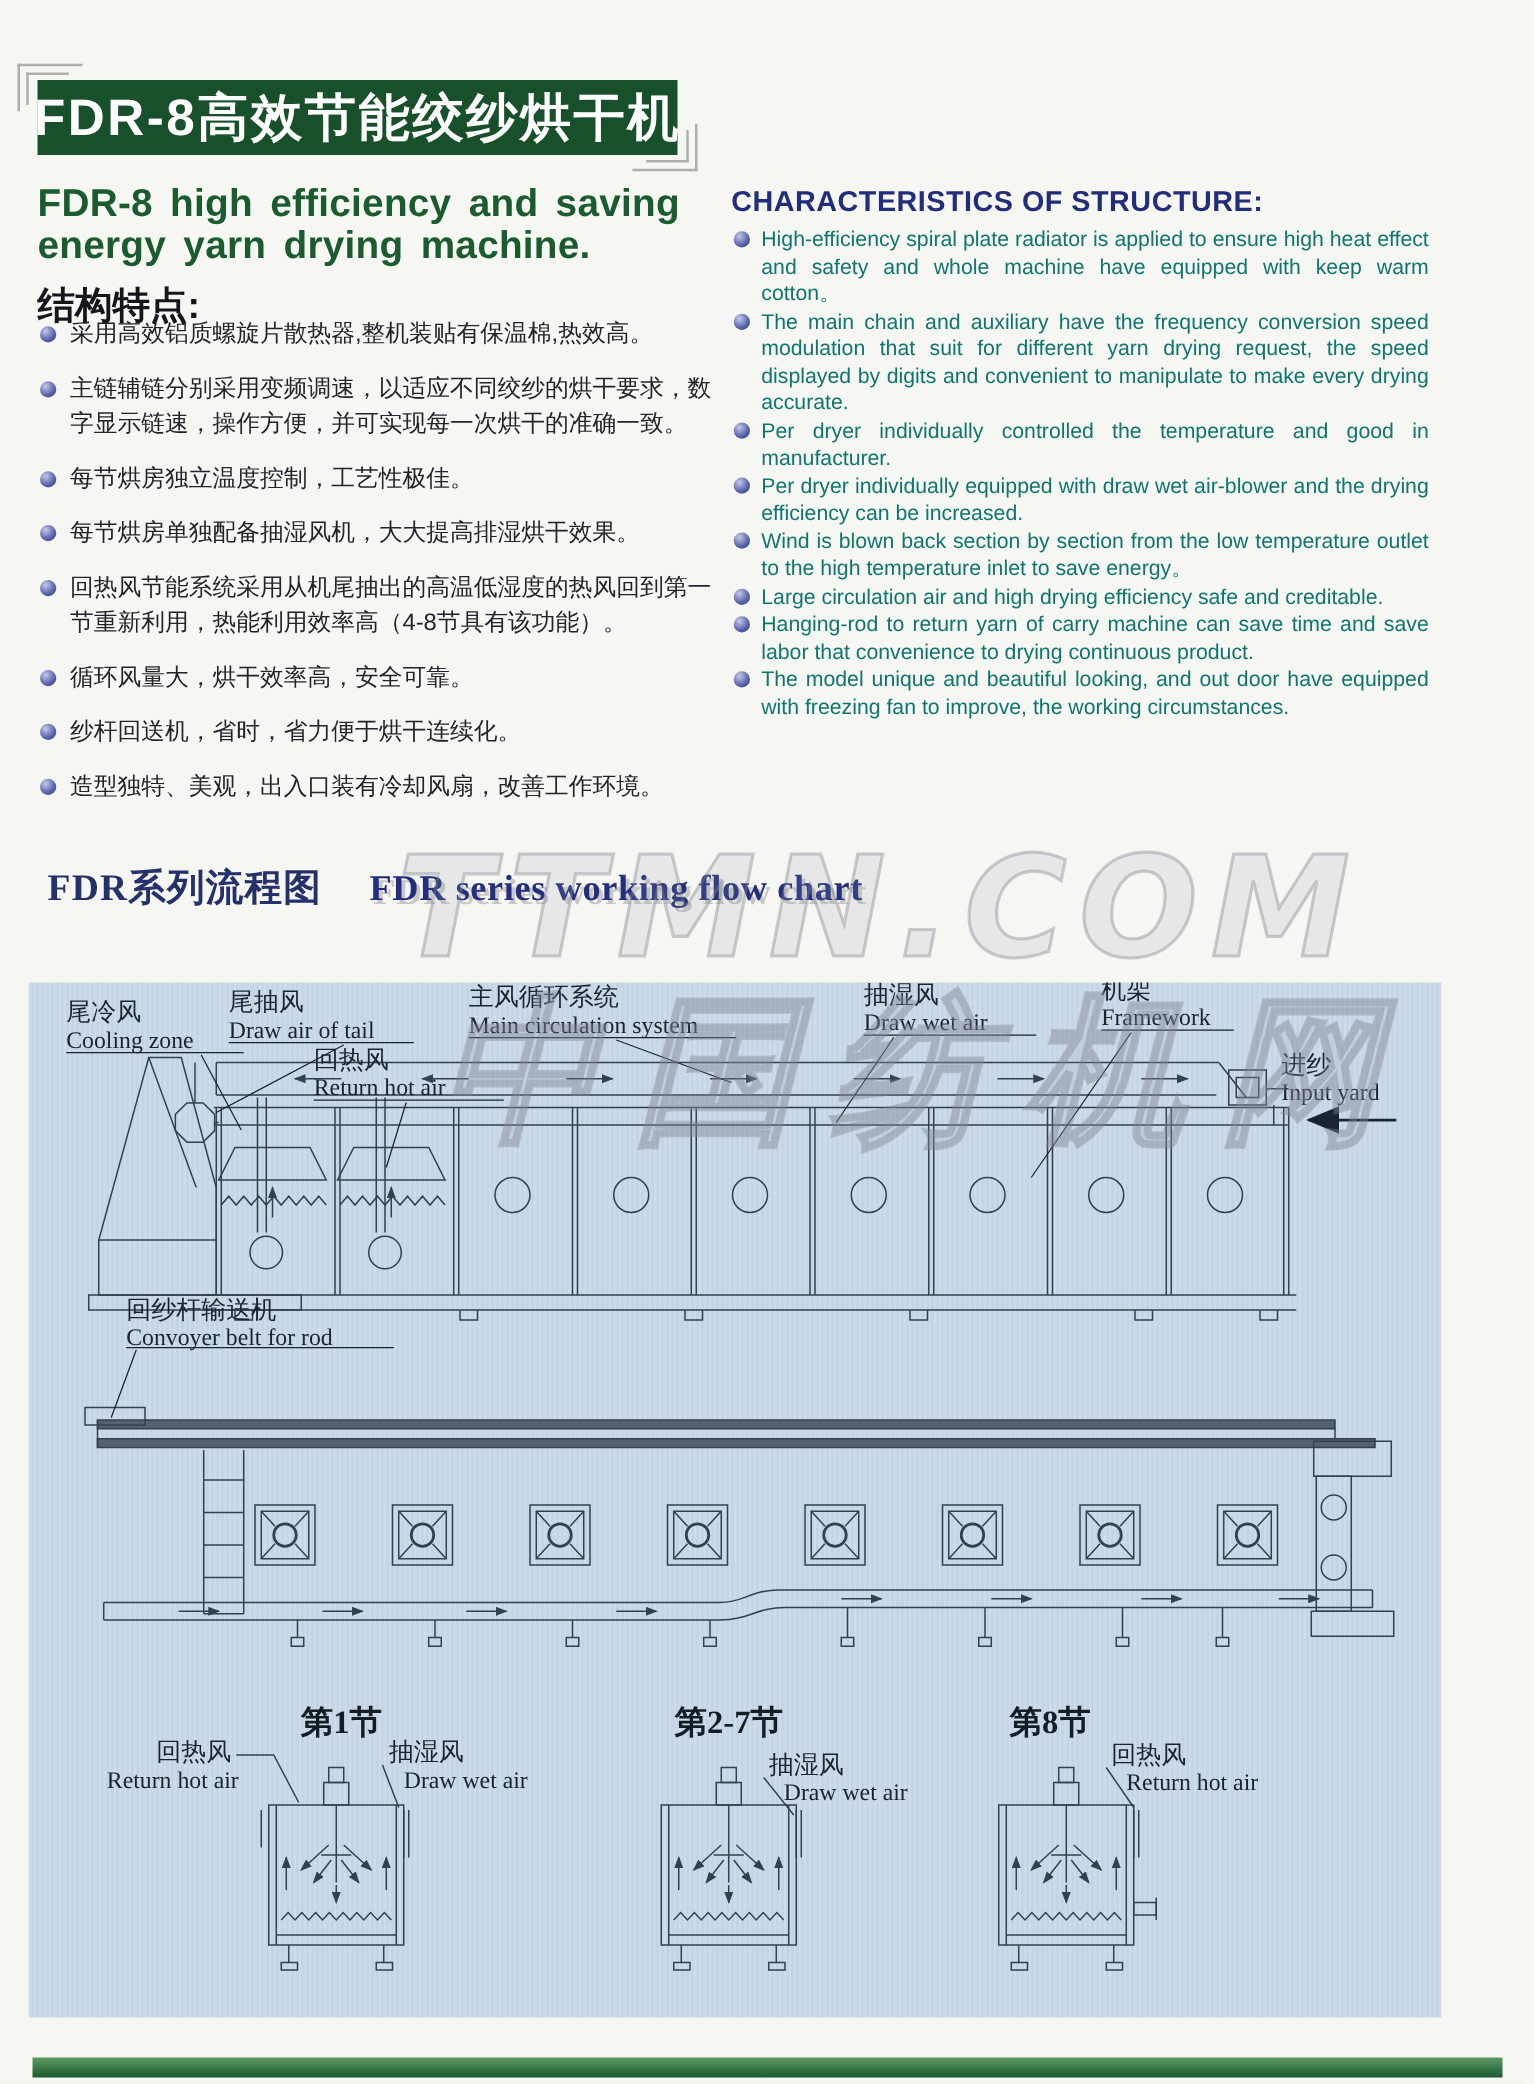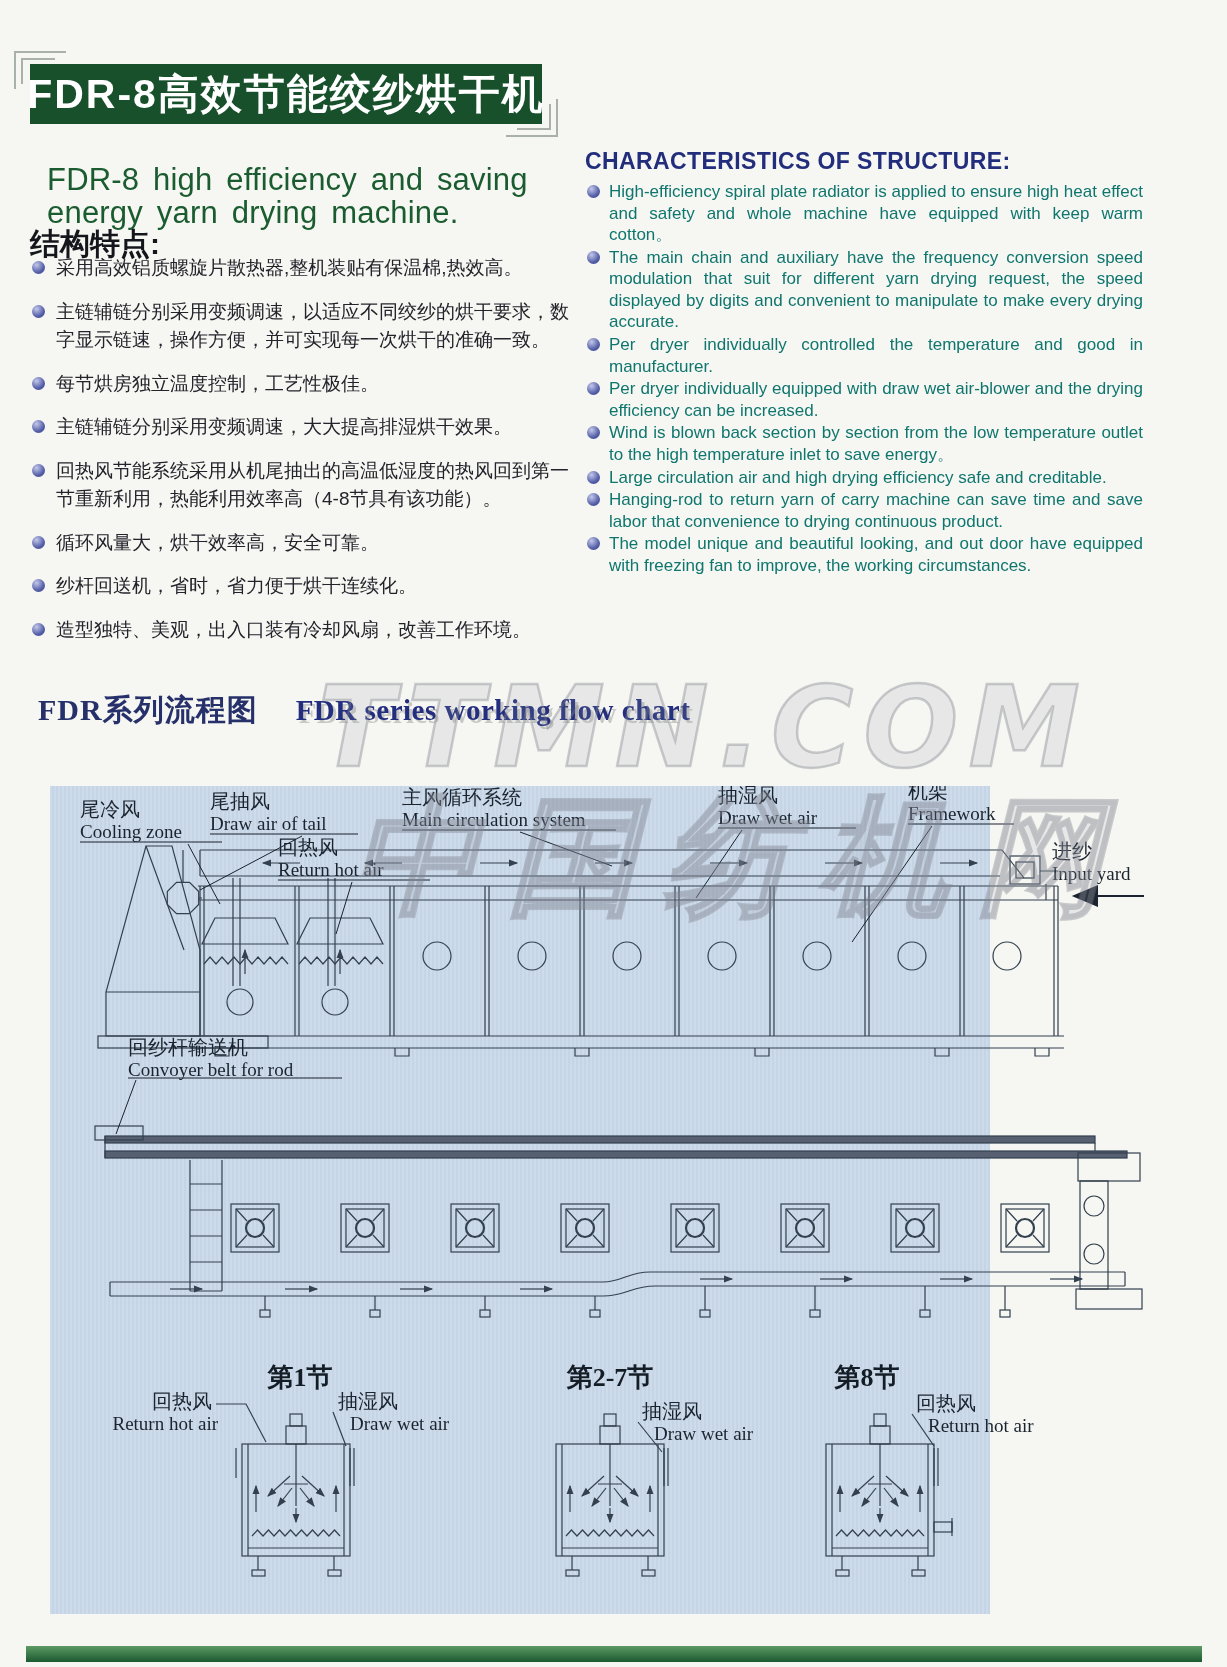--- a/index.html
+++ b/index.html
@@ -8,41 +8,41 @@
   
   .banner{position:absolute;left:30px;top:64px;width:512px;height:60px;background:#17502b;
           display:flex;align-items:center;justify-content:center;}
   .banner h1{margin:0;color:#ffffff;font-size:41px;font-weight:bold;letter-spacing:2px;white-space:nowrap;}
   .corn{position:absolute;}
   .c1{left:-16px;top:-13px;width:50px;height:36px;border-top:2px solid #aab0aa;border-left:2px solid #aab0aa;}
   .c2{left:-9px;top:-6px;width:32px;height:24px;border-top:2px solid #aab0aa;border-left:2px solid #aab0aa;}
   .c3{right:-16px;bottom:-13px;width:50px;height:36px;border-bottom:2px solid #aab0aa;border-right:2px solid #aab0aa;}
   .c4{right:-9px;bottom:-6px;width:32px;height:24px;border-bottom:2px solid #aab0aa;border-right:2px solid #aab0aa;}
   
-  .title-en{position:absolute;left:30px;top:146px;width:548px;margin:17px;color:#1a5c2f;
-            font-size:31px;line-height:1.07;font-weight:normal;word-spacing:5px;letter-spacing:0.2px;}
+  .title-en{position:absolute;left:30px;top:146px;width:548px;margin:0;color:#1a5c2f;
+            font-size:31px;line-height:1.07;font-weight:bold;word-spacing:5px;letter-spacing:0.2px;}
   .cn-head{position:absolute;left:30px;top:224px;margin:0;font-size:30px;font-weight:bold;color:#15151c;}
   .cn-list{position:absolute;left:30px;top:254px;width:548px;margin:0;padding:0;list-style:none;}
   .cn-list li{position:relative;padding-left:26px;margin-bottom:15px;font-size:19px;line-height:1.5;color:#23232b;}
   
   .en-col{position:absolute;left:585px;top:148px;width:558px;}
   .en-head{margin:0 0 6px 0;font-size:23px;font-weight:bold;color:#222d7c;letter-spacing:0.4px;}
   .en-list{margin:0;padding:0;list-style:none;}
   .en-list li{position:relative;padding-left:24px;margin-bottom:1px;font-size:17px;line-height:1.27;
               color:#0f766e;text-align:justify;}
   .dot{position:absolute;left:2px;top:4px;width:13px;height:13px;border-radius:50%;
        background:radial-gradient(circle at 35% 30%, #c3c8ea, #5560a8 60%, #353c8c);}
   .cn-list .dot{top:7px;}
   
   .flow-head{position:absolute;left:38px;top:690px;white-space:nowrap;z-index:2;font-family:Liberation Serif, serif;}
   .flow-cn{font-size:30px;font-weight:bold;color:#26306a;letter-spacing:1px;}
   .flow-en{margin-left:38px;font-size:29px;font-weight:bold;color:#232e7e;
            text-shadow:3px 3px 0 rgba(160,160,160,0.55);letter-spacing:0.5px;}
   
-  .panel{position:absolute;left:50px;top:786px;width:940px;height:828px;background:#c9d8e9;
+  .panel{position:absolute;left:23px;top:786px;width:1130px;height:828px;background:#c9d8e9;
          background-image:repeating-linear-gradient(90deg, rgba(255,255,255,0.07) 0 2px, rgba(0,0,0,0.015) 2px 4px);}
   .panel svg{display:block;}
   .t-cjk{font-family:"Liberation Serif","DejaVu Serif",serif;font-size:20px;fill:#1a232e;}
   .t-en{font-family:"Liberation Serif","DejaVu Serif",serif;font-size:19px;fill:#1a232e;}
   .t-sec{font-family:"Liberation Serif","DejaVu Serif",serif;font-size:26px;font-weight:bold;fill:#141c26;}
   
   .wm{position:absolute;z-index:5;pointer-events:none;font-weight:900;font-style:italic;
       color:rgba(150,155,165,0.16);-webkit-text-stroke:2.5px rgba(125,130,140,0.38);
       font-family:"DejaVu Sans",sans-serif;white-space:nowrap;}
   .wm1{left:318px;top:662px;font-size:112px;letter-spacing:10px;}
@@ -64,21 +64,21 @@
     <h1>FDR-8高效节能绞纱烘干机</h1>
   </div>
 
   <h2 class="title-en">FDR-8 high efficiency and saving energy yarn drying machine.</h2>
 
   <h3 class="cn-head">结构特点:</h3>
   <ul class="cn-list">
     <li><span class="dot"></span><span>采用高效铝质螺旋片散热器,整机装贴有保温棉,热效高。</span></li>
     <li><span class="dot"></span><span>主链辅链分别采用变频调速，以适应不同绞纱的烘干要求，数字显示链速，操作方便，并可实现每一次烘干的准确一致。</span></li>
     <li><span class="dot"></span><span>每节烘房独立温度控制，工艺性极佳。</span></li>
-    <li><span class="dot"></span><span>主链辅链分别采用变频调速，大大提高排湿烘干效果。</span></li>
+    <li><span class="dot"></span><span>每节烘房单独配备抽湿风机，大大提高排湿烘干效果。</span></li>
     <li><span class="dot"></span><span>回热风节能系统采用从机尾抽出的高温低湿度的热风回到第一节重新利用，热能利用效率高（4-8节具有该功能）。</span></li>
     <li><span class="dot"></span><span>循环风量大，烘干效率高，安全可靠。</span></li>
     <li><span class="dot"></span><span>纱杆回送机，省时，省力便于烘干连续化。</span></li>
     <li><span class="dot"></span><span>造型独特、美观，出入口装有冷却风扇，改善工作环境。</span></li>
   </ul>
 
   <div class="en-col">
     <h3 class="en-head">CHARACTERISTICS OF STRUCTURE:</h3>
     <ul class="en-list">
       <li><span class="dot"></span><span>High-efficiency spiral plate radiator is applied to ensure high heat effect and safety and whole machine have equipped with keep warm cotton。</span></li>

